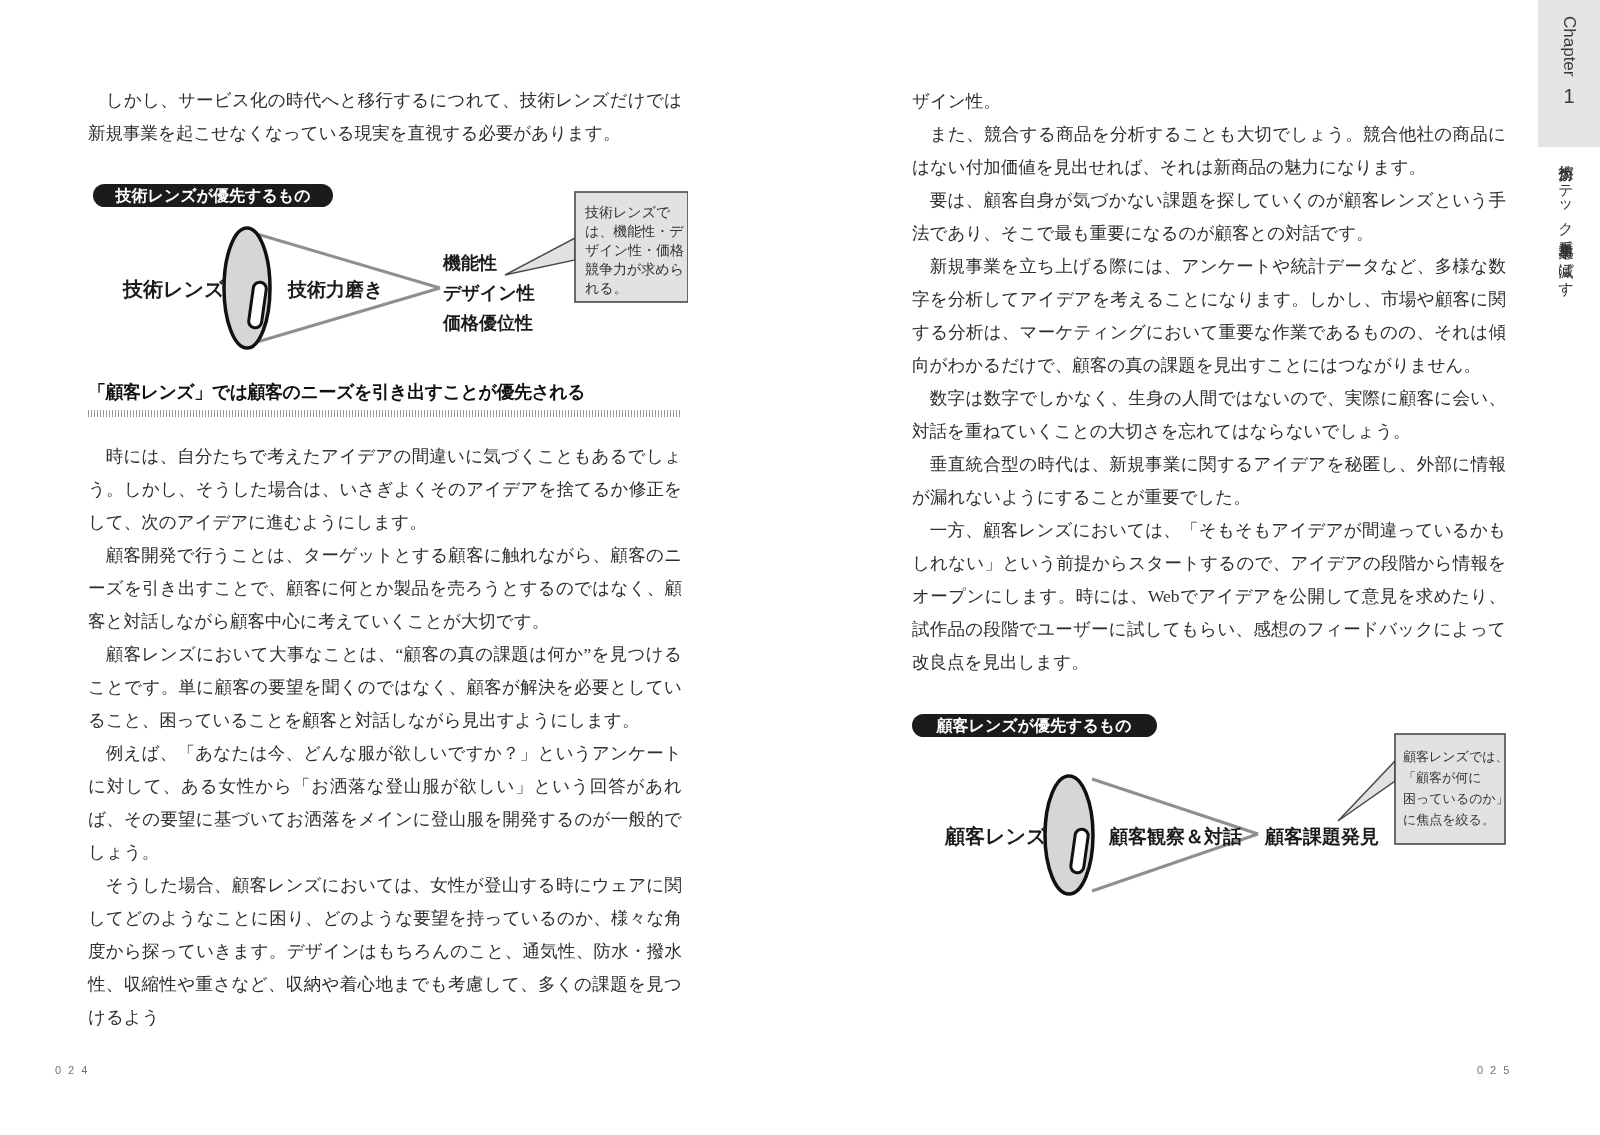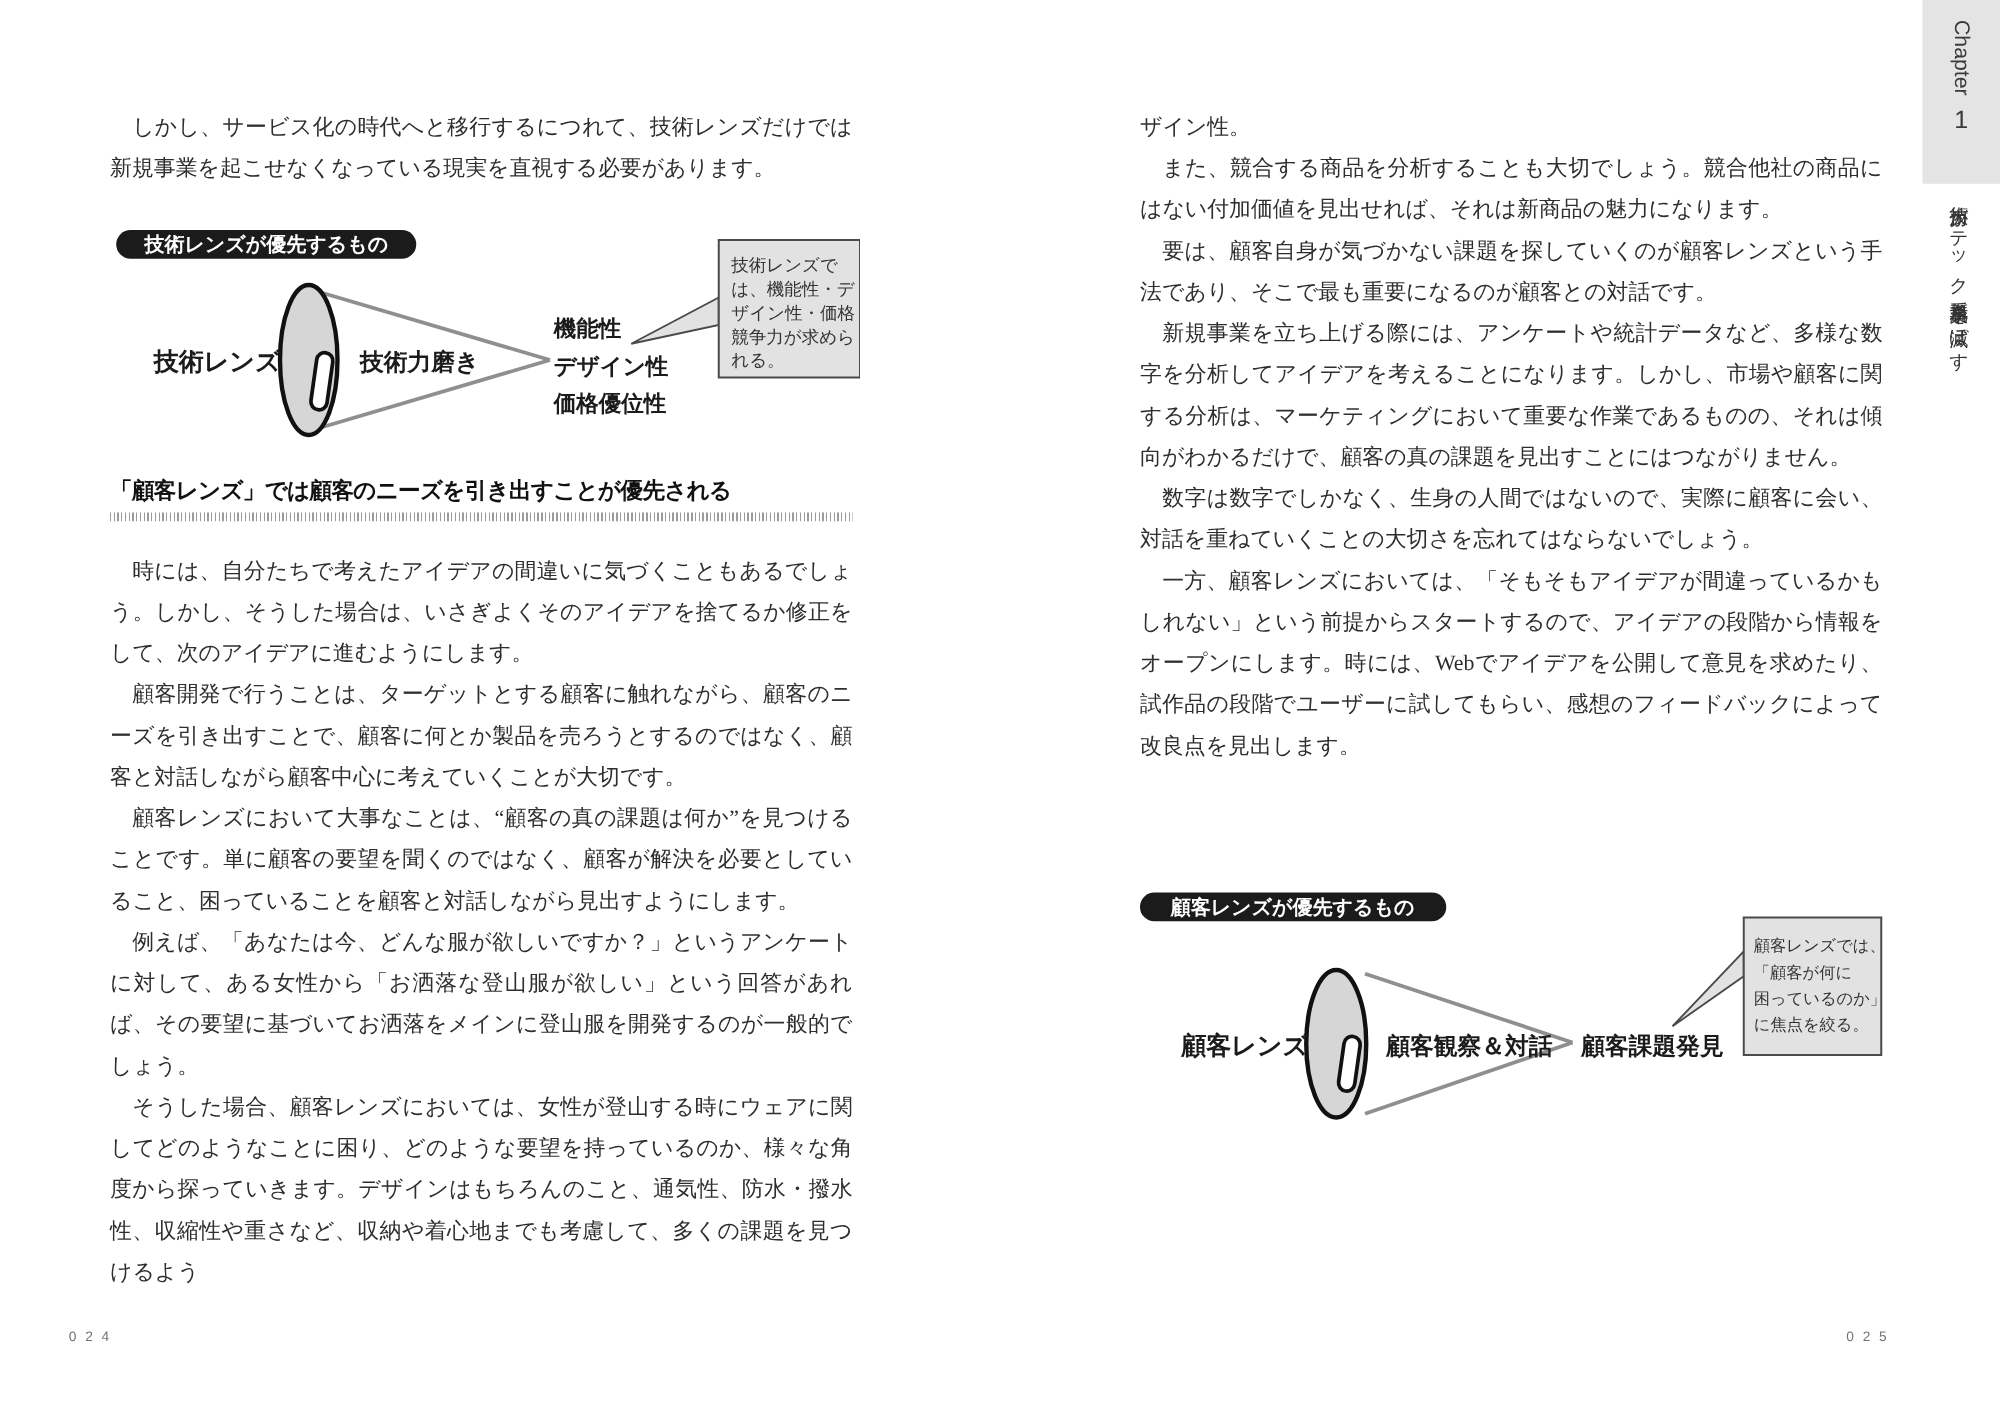--- a/index.html
+++ b/index.html
@@ -51,21 +51,21 @@
   .chapter-title{
     left:1556px;top:153px;
     font-family:"Liberation Sans","DejaVu Sans",sans-serif;
     font-size:15px;color:#333;letter-spacing:1px;
     writing-mode:vertical-rl;text-orientation:mixed;height:300px;
   }
 </style>
 </head>
 <body>
 
-<div class="abs body-text" style="left:88px;top:85px;">
+<div class="abs body-text" style="left:88px;top:85px;font-family:Liberation Mono, monospace;">
   <p>　しかし、サービス化の時代へと移行するにつれて、技術レンズだけでは新規事業を起こせなくなっている現実を直視する必要があります。</p>
 </div>
 
 <div class="abs" style="left:88px;top:180px;width:600px;height:190px;">
   <svg width="600" height="190" viewBox="0 0 600 190">
 
     <rect x="5" y="4" width="240" height="23" rx="11.5" fill="#1b1b1b"></rect>
     <text x="125" y="21" text-anchor="middle" font-size="16" font-weight="bold" fill="#ffffff">技術レンズが優先するもの</text>
 
     <line x1="162" y1="52" x2="352" y2="108" stroke="#8f8f8f" stroke-width="3"></line>
@@ -104,20 +104,21 @@
 </div>
 
 <div class="abs page-num" style="left:55px;top:1064px;">024</div>
 
 <div class="abs body-text" style="left:912px;top:85px;">
   <p>ザイン性。</p>
   <p>　また、競合する商品を分析することも大切でしょう。競合他社の商品にはない付加価値を見出せれば、それは新商品の魅力になります。</p>
   <p>　要は、顧客自身が気づかない課題を探していくのが顧客レンズという手法であり、そこで最も重要になるのが顧客との対話です。</p>
   <p>　新規事業を立ち上げる際には、アンケートや統計データなど、多様な数字を分析してアイデアを考えることになります。しかし、市場や顧客に関する分析は、マーケティングにおいて重要な作業であるものの、それは傾向がわかるだけで、顧客の真の課題を見出すことにはつながりません。</p>
   <p>　数字は数字でしかなく、生身の人間ではないので、実際に顧客に会い、対話を重ねていくことの大切さを忘れてはならないでしょう。</p>
+  <p>　垂直統合型の時代は、新規事業に関するアイデアを秘匿し、外部に情報が漏れないようにすることが重要でした。</p>
   <p>　一方、顧客レンズにおいては、「そもそもアイデアが間違っているかもしれない」という前提からスタートするので、アイデアの段階から情報をオープンにします。時には、Webでアイデアを公開して意見を求めたり、試作品の段階でユーザーに試してもらい、感想のフィードバックによって改良点を見出します。</p>
 </div>
 
 <div class="abs" style="left:912px;top:709px;width:600px;height:235px;">
   <svg width="600" height="235" viewBox="0 0 600 235">
 
     <rect x="0" y="5" width="245" height="23" rx="11.5" fill="#1b1b1b"></rect>
     <text x="122" y="22" text-anchor="middle" font-size="16" font-weight="bold" fill="#ffffff">顧客レンズが優先するもの</text>
 
     <line x1="180" y1="70" x2="346" y2="125" stroke="#8f8f8f" stroke-width="3"></line>

